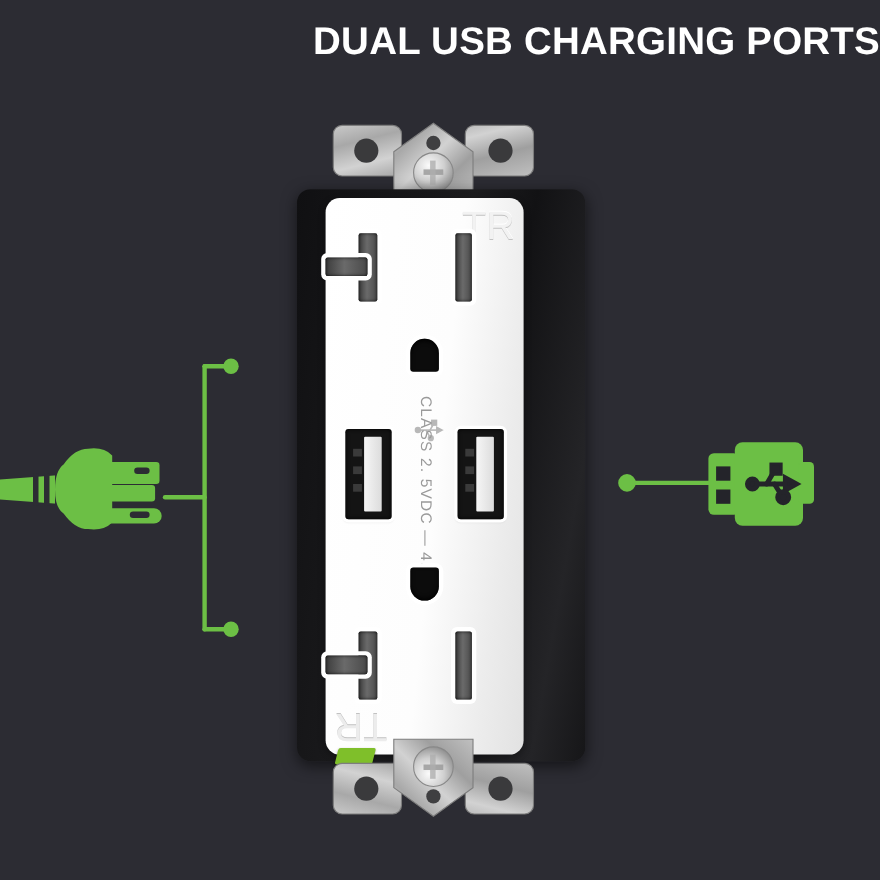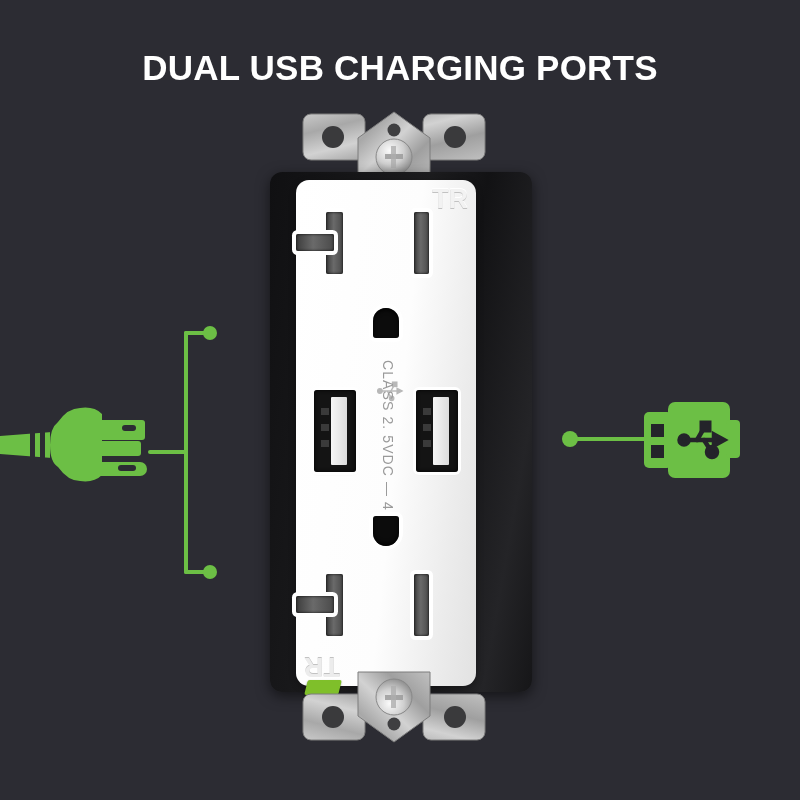--- a/index.html
+++ b/index.html
@@ -6,22 +6,22 @@
   html, body {
     width: 800px; height: 800px;
     background: #2c2c33;
     font-family: "Liberation Sans", sans-serif;
     overflow: hidden;
   }
   #stage { position: relative; width: 800px; height: 800px; background: #2c2c33; }
 
   
   #title {
-    position: absolute; top: 46px; left: 0; width: 800px;
-    text-align: center;
+    position: absolute; top: 16px; left: 0; width: 800px;
+    text-align: right;
     font-size: 35px;
     font-weight: bold;
     letter-spacing: 0.2px;
     line-height: 44px;
     white-space: nowrap;
     color: #ffffff;
   }
 
   
   #outlet-assembly { position: absolute; left: 260px; top: 110px; width: 280px; height: 640px; }
@@ -47,21 +47,21 @@
   #faceplate {
     position: absolute; left: 36px; top: 70px; width: 180px; height: 506px;
     background: linear-gradient(96deg,#ffffff 0%,#fdfdfd 55%,#ececec 82%,#e2e2e2 100%);
     border-radius: 13px;
     box-shadow: 0 2px 7px rgba(0,0,0,0.30);
   }
 
   
   .tr-mark {
     position: absolute;
-    font-size: 27px; font-weight: bold;
+    font-size: 36px; font-weight: normal;
     color: #f2f2f2;
     letter-spacing: 0px;
     text-shadow: 0 1px 0 #c2c2c2, 0 -1px 0 #ffffff;
     user-select: none;
   }
   #tr-top { right: 8px; top: 4px; }
   #tr-bottom { left: 8px; bottom: 4px; transform: rotate(180deg); color: #ececec; }
 
   
   .slot {

